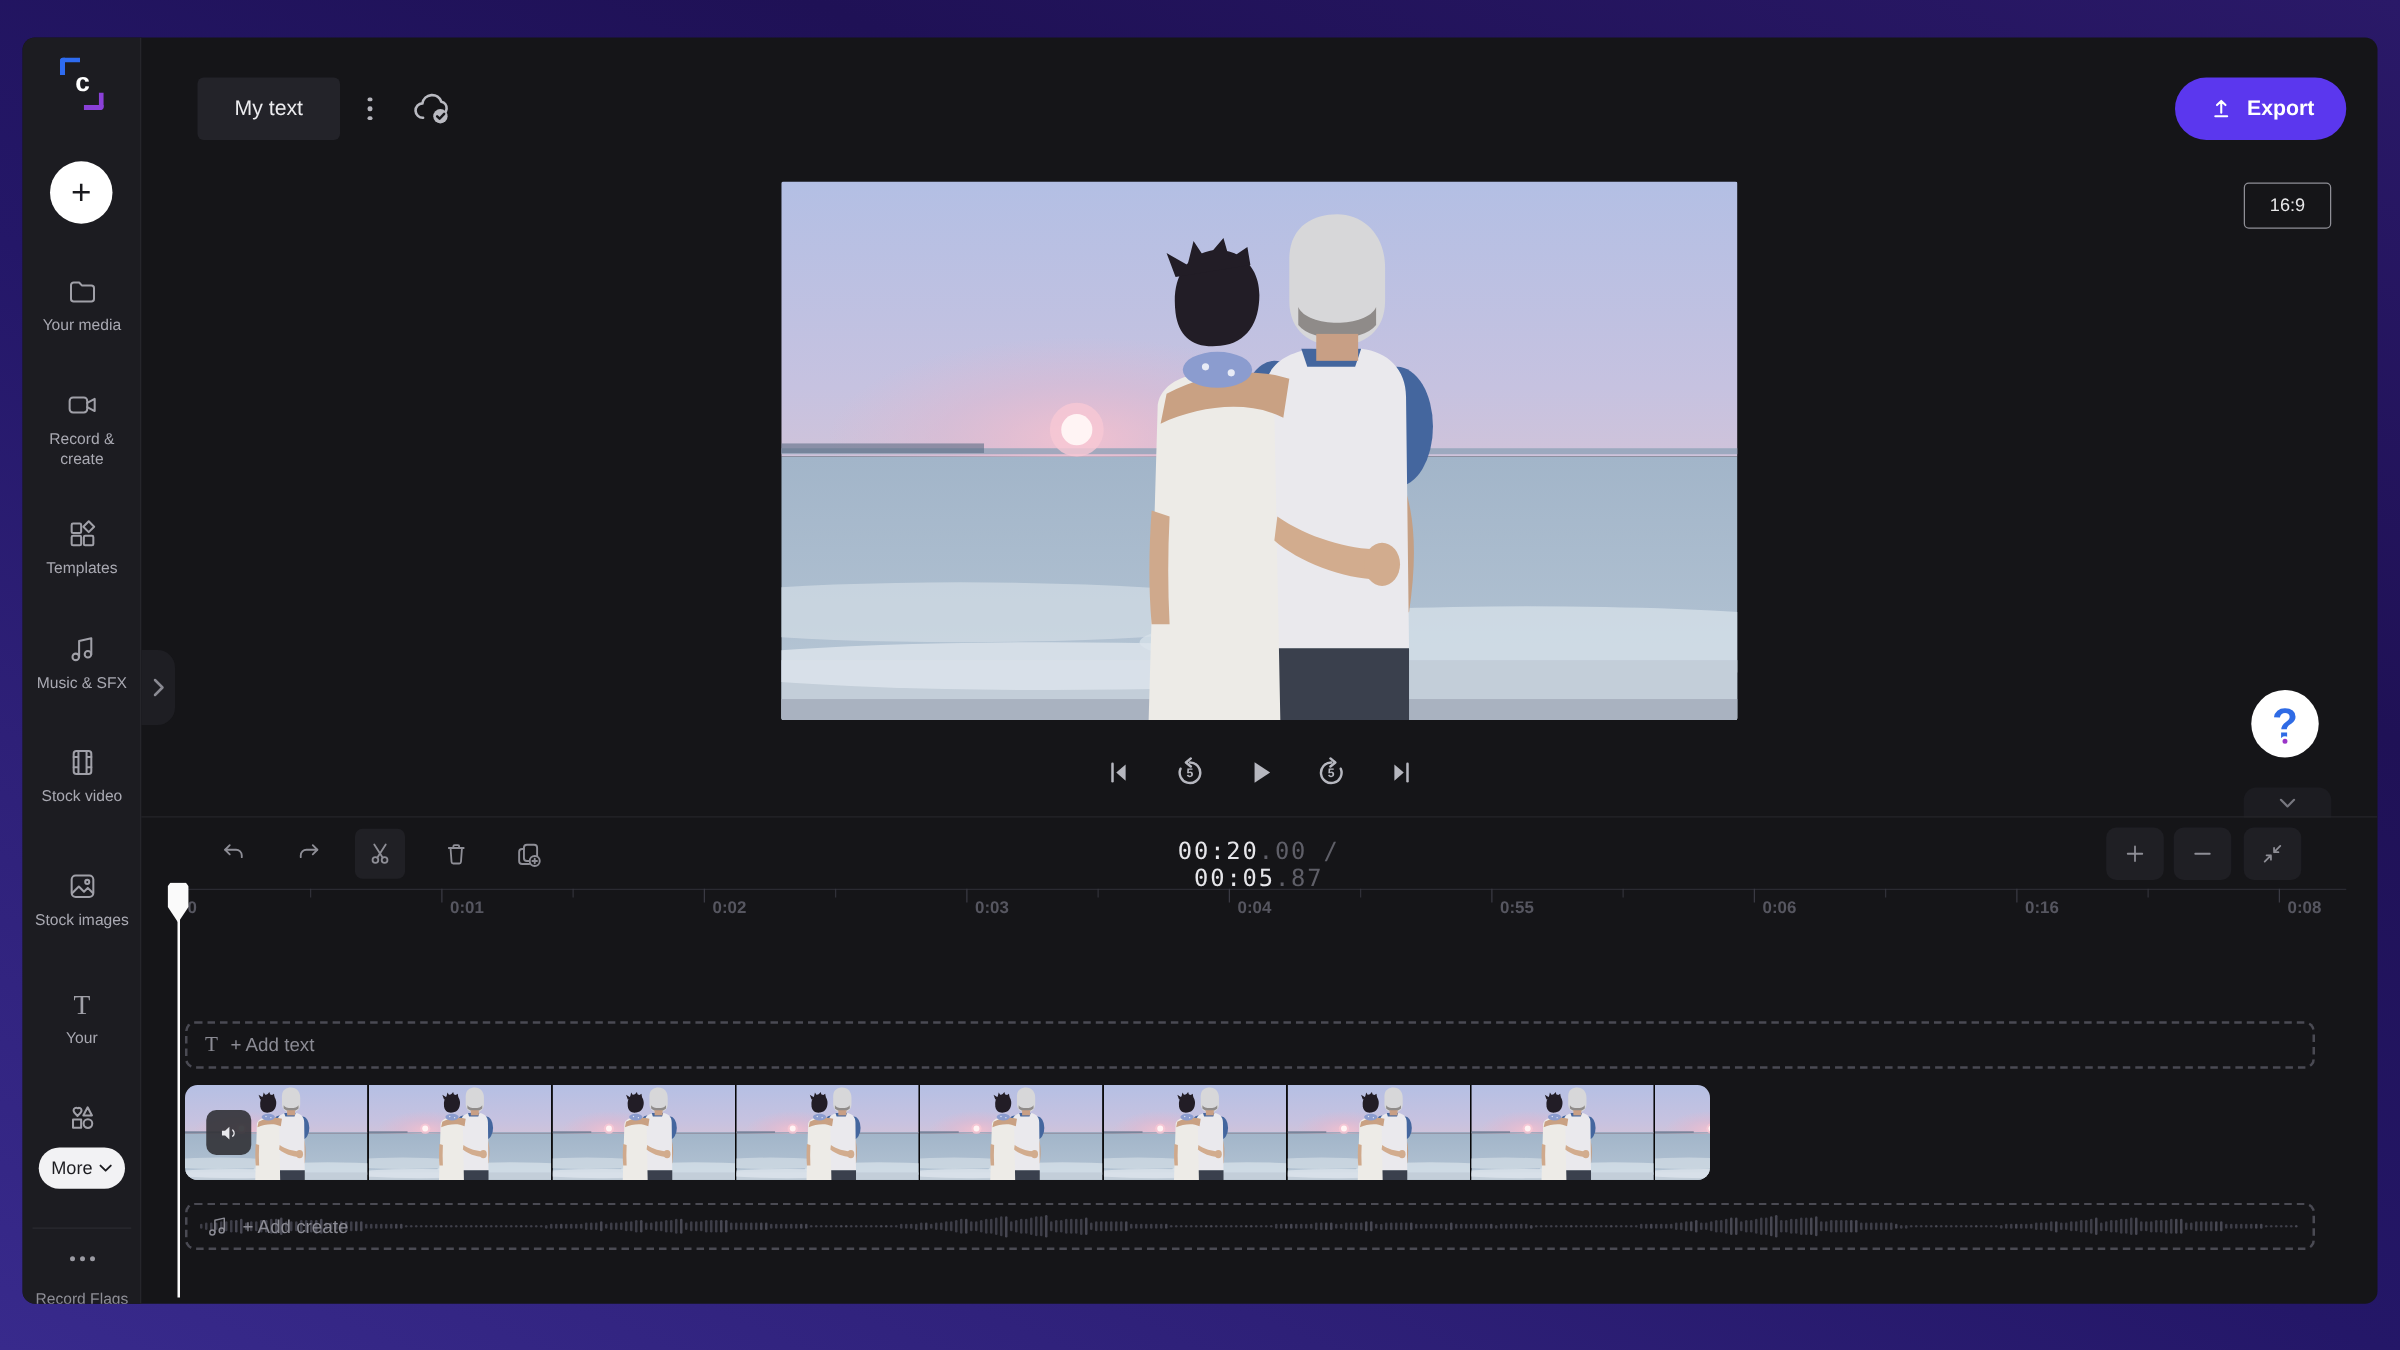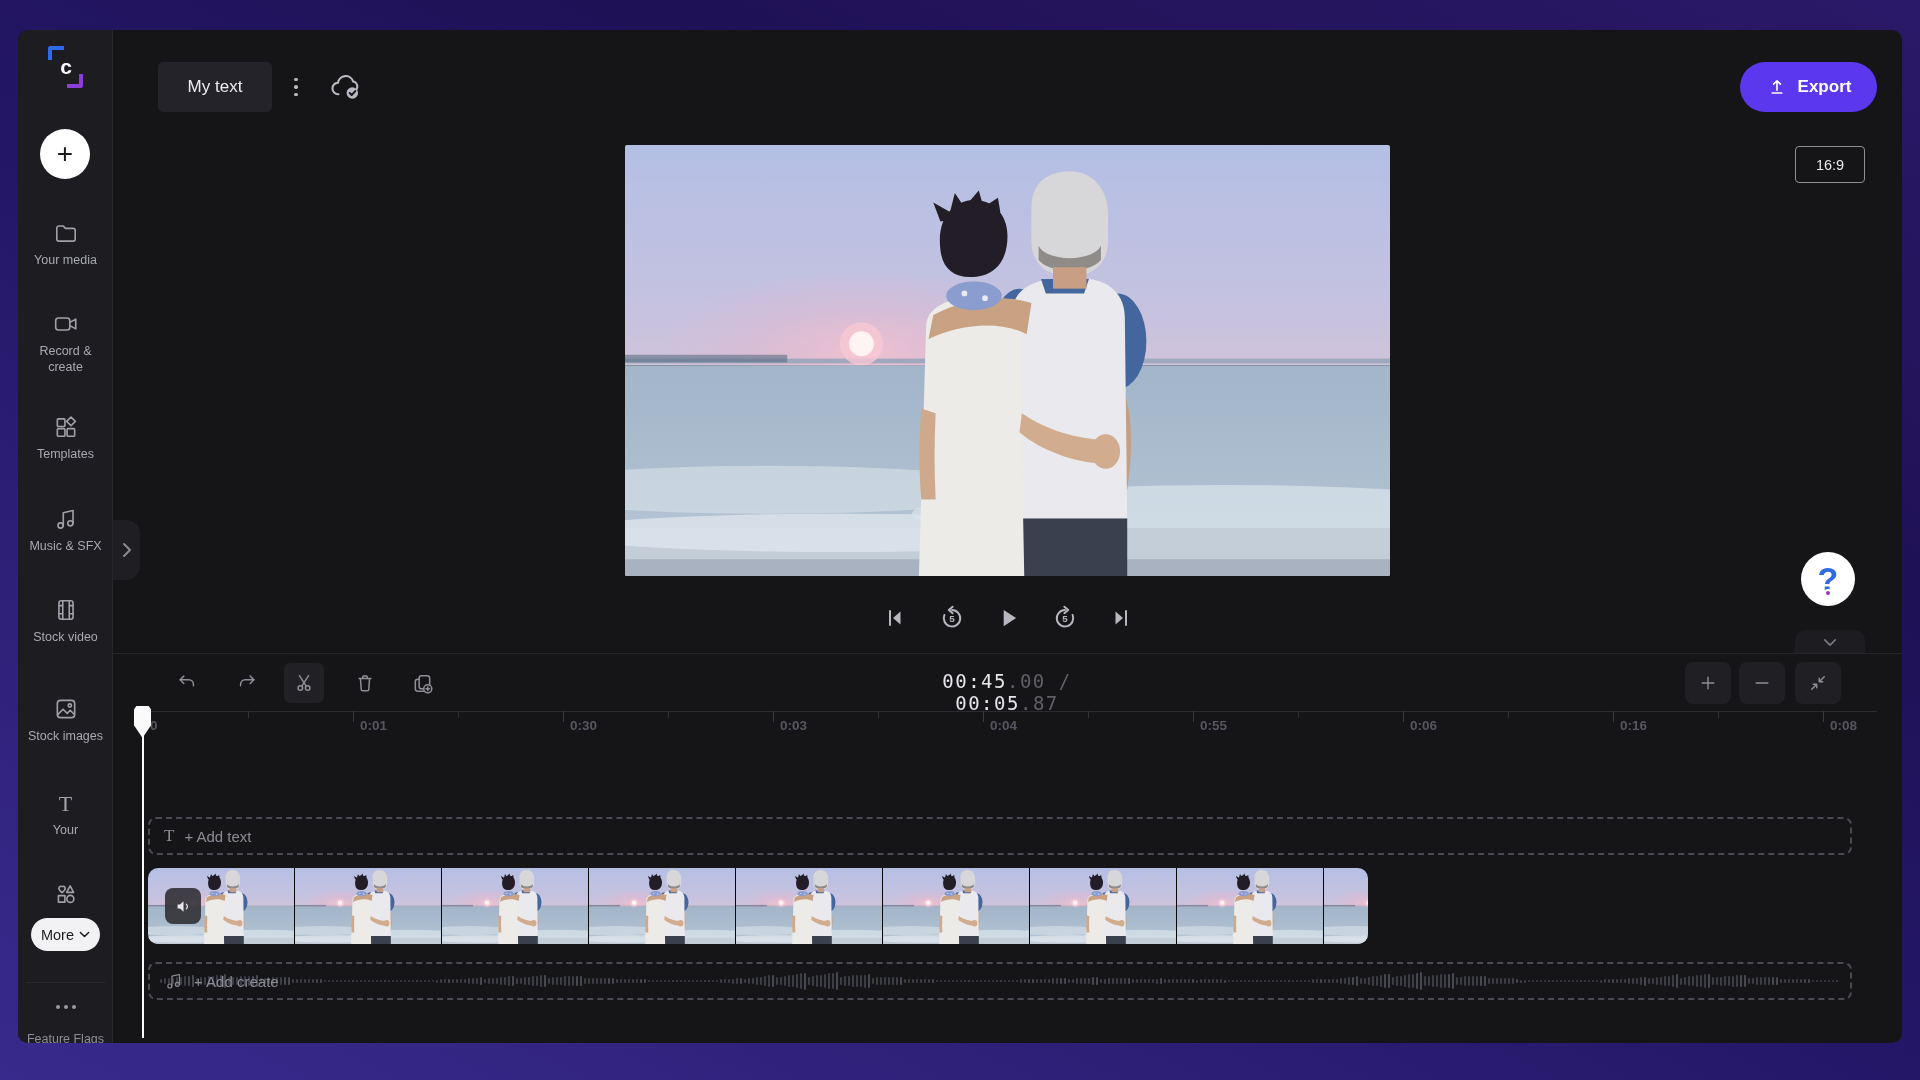--- a/index.html
+++ b/index.html
@@ -250,21 +250,21 @@
       <svg width="11" height="7" viewBox="0 0 16 10">
           <path d="M2 2 L8 8 L14 2" stroke="#1c1c20" stroke-width="2.2" fill="none" stroke-linecap="round" stroke-linejoin="round"></path>
         </svg>
     </div>
     <div class="side-divider"></div>
     <div class="ellipsis">
         <i></i>
         <i></i>
         <i></i>
       </div>
-    <div class="clipped-label">Feature Flags</div>
+    <div class="clipped-label">Record Flags</div>
   </aside>
 
   <div class="panel-tab">
     <svg width="10" height="16" viewBox="0 0 10 16">
         <path d="M2 2 L8 8 L2 14" stroke="#8a8a92" stroke-width="2" fill="none" stroke-linecap="round" stroke-linejoin="round"></path>
       </svg>
   </div>
 
   <div class="title-pill">My text</div>
   <div class="kebab">
@@ -366,21 +366,21 @@
   <div class="tool-btn" style="left:384px">
     <svg width="23" height="23" viewBox="0 0 24 24">
         <rect x="8.5" y="4" width="11" height="13.5" rx="2.5"></rect>
         <path d="M8.5 7.5 H7 a2.5 2.5 0 0 0-2.5 2.5 v7.5 A2.5 2.5 0 0 0 7 20 h6"></path>
         <circle cx="17.5" cy="17.5" r="4.2" fill="#151518"></circle>
         <path d="M17.5 15.6 v3.8 M15.6 17.5 h3.8"></path>
       </svg>
   </div>
 
   <div class="timecode">
-    <span>00:45</span><span class="dim">.00</span>
+    <span>00:20</span><span class="dim">.00</span>
     <span class="dim">/</span>
     <span>00:05</span><span class="dim">.87</span>
   </div>
 
   <div class="zoom-btn" style="left:1667px">
     <svg width="20" height="20" viewBox="0 0 24 24">
         <path d="M12 5 v14 M5 12 h14"></path>
       </svg>
   </div>
   <div class="zoom-btn" style="left:1721px">
@@ -890,21 +890,21 @@
       </div>
   </div>
 
 <div class="tick major" style="left: 125px;"></div>
     <span class="tick-label" style="left: 132px;">0</span>
     <div class="tick minor" style="left: 230px;"></div>
     <div class="tick major" style="left: 335px;"></div>
     <span class="tick-label" style="left: 342px;">0:01</span>
     <div class="tick minor" style="left: 440px;"></div>
     <div class="tick major" style="left: 545px;"></div>
-    <span class="tick-label" style="left: 552px;">0:30</span>
+    <span class="tick-label" style="left: 552px;">0:02</span>
     <div class="tick minor" style="left: 650px;"></div>
     <div class="tick major" style="left: 755px;"></div>
     <span class="tick-label" style="left: 762px;">0:03</span>
     <div class="tick minor" style="left: 860px;"></div>
     <div class="tick major" style="left: 965px;"></div>
     <span class="tick-label" style="left: 972px;">0:04</span>
     <div class="tick minor" style="left: 1070px;"></div>
     <div class="tick major" style="left: 1175px;"></div>
     <span class="tick-label" style="left: 1182px;">0:55</span>
     <div class="tick minor" style="left: 1280px;"></div>

